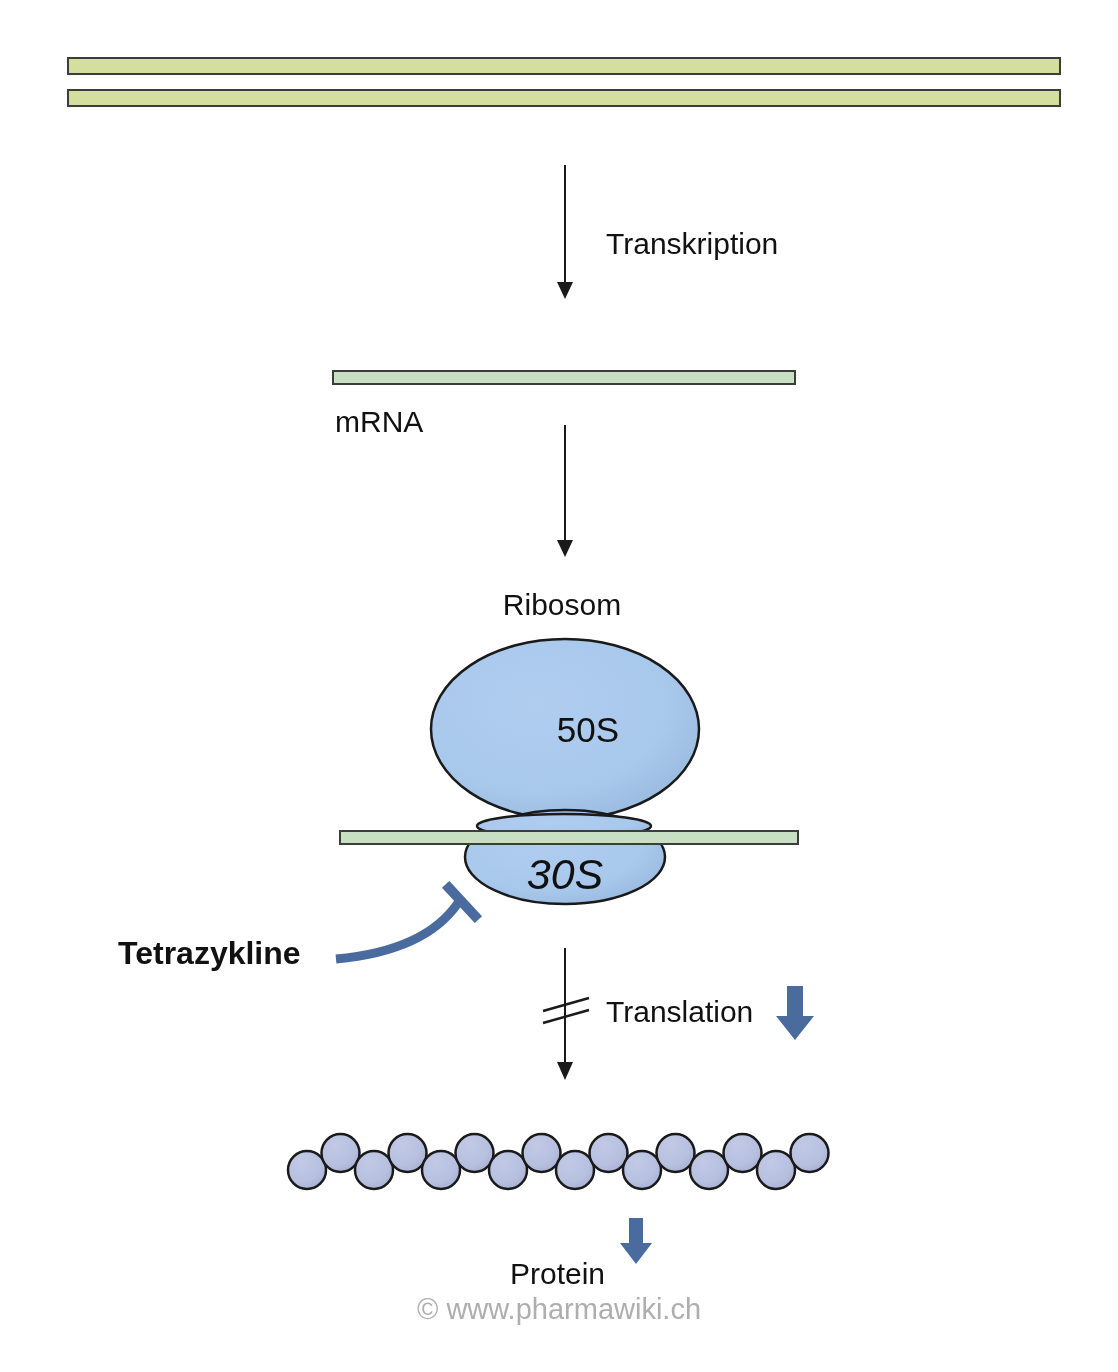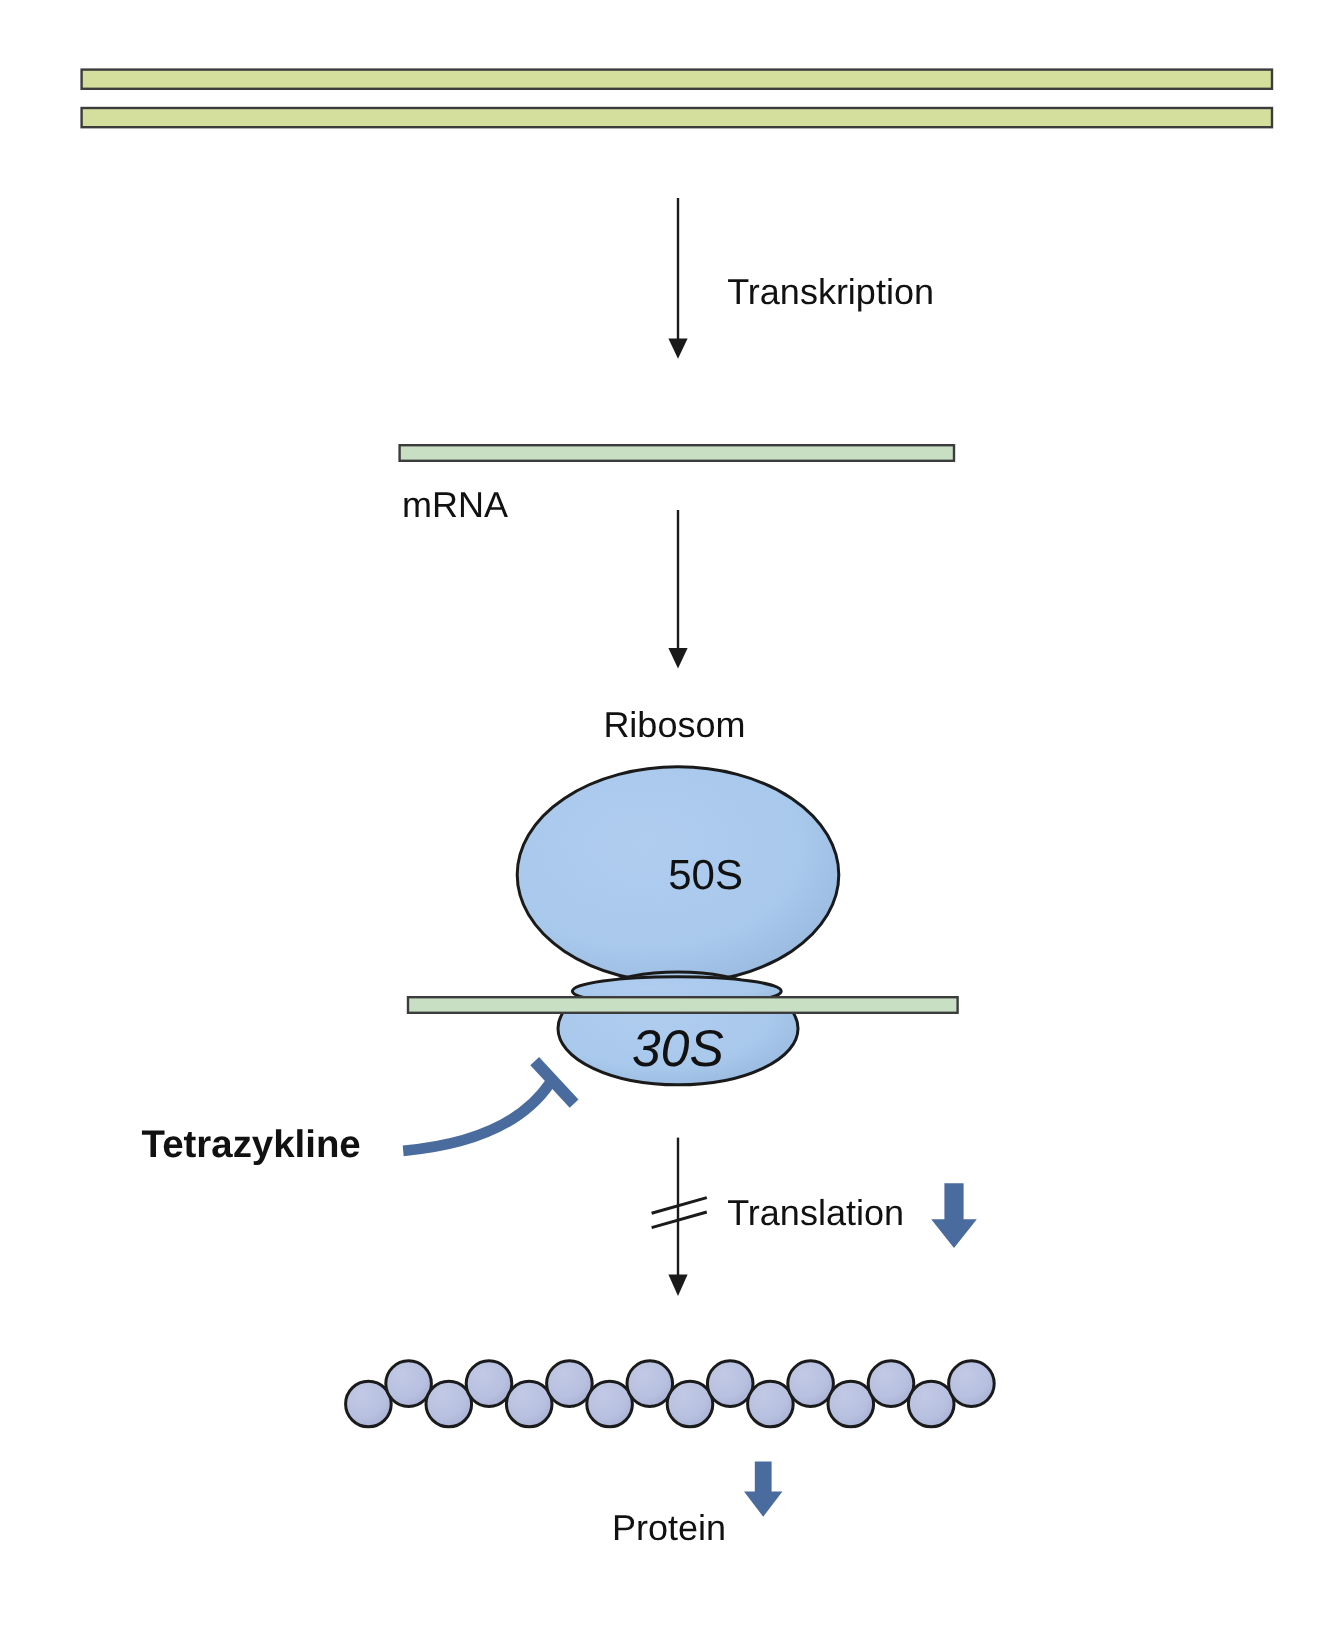--- a/index.html
+++ b/index.html
@@ -113,13 +113,14 @@
   </svg>
 
   <div class="label" id="label-transkription">Transkription</div>
   <div class="label" id="label-mrna">mRNA</div>
   <div class="label label-center" id="label-ribosom">Ribosom</div>
   <div class="label label-center" id="label-50s">50S</div>
   <div class="label label-center" id="label-30s">30S</div>
   <div class="label bold" id="label-tetrazykline">Tetrazykline</div>
   <div class="label" id="label-translation">Translation</div>
   <div class="label" id="label-protein">Protein</div>
+  <div class="label" id="label-copyright">© www.pharmawiki.ch</div>
 </div>
 
 </body></html>

